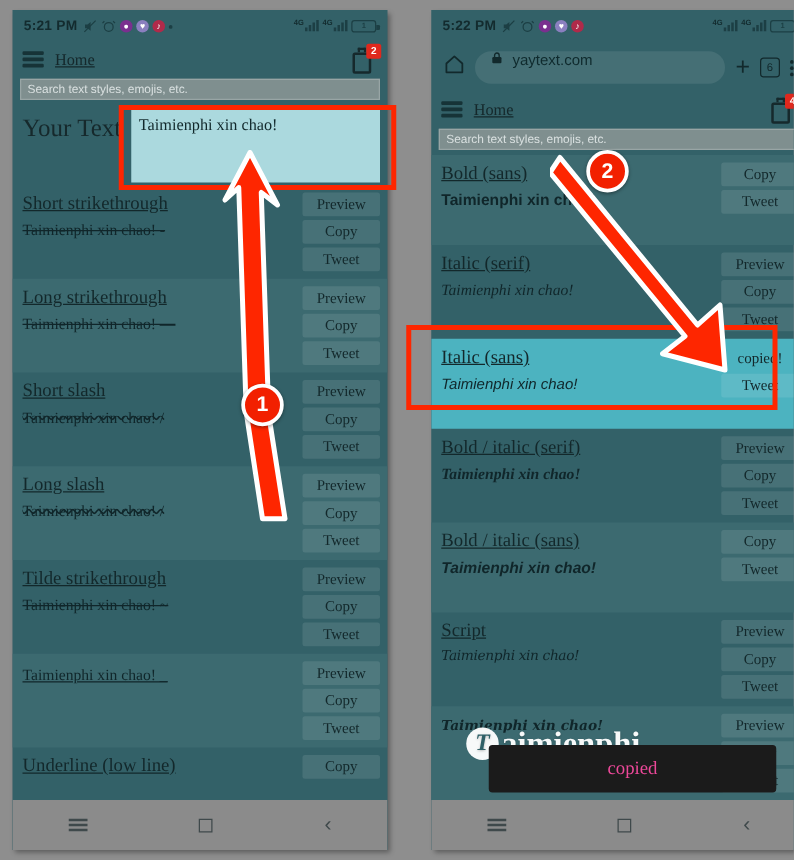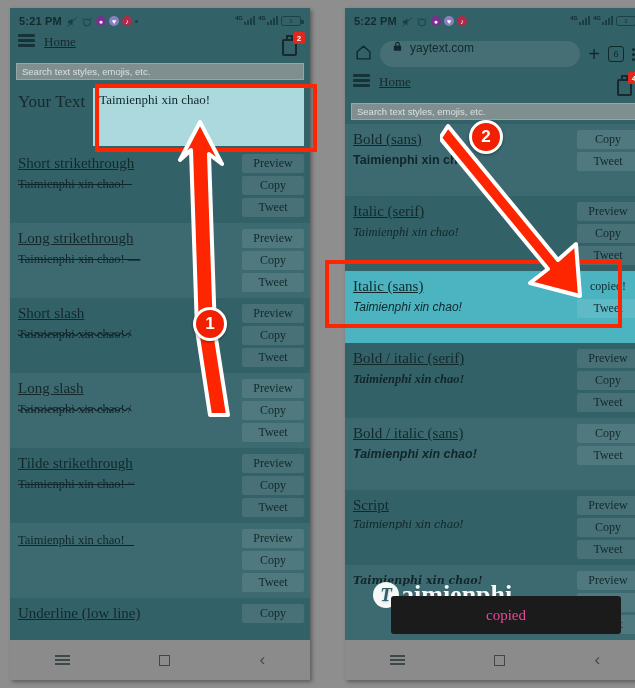--- a/index.html
+++ b/index.html
@@ -77,21 +77,21 @@
     width: 16px; height: 16px; border: 1.6px solid #12292c; border-radius: 3px;
     display:flex; align-items:center; justify-content:center;
     font-size: 9px; color:#12292c; font-family:"Liberation Sans",sans-serif;
   }
   .kebab { display:flex; flex-direction:column; gap:2px; }
   .kebab i { width:3px; height:3px; border-radius:50%; background:#12292c; display:block;}
   .plus { font-size: 20px; color:#12292c; line-height:1; font-family:"Liberation Sans",sans-serif;}
 
   
   .appbar {
-    height: 27px; display:flex; align-items:flex-start; gap:9px; padding: 0 8px;
+    height: 27px; display:flex; align-items:center; gap:9px; padding: 0 8px;
   }
   .hamburger { display:flex; flex-direction:column; gap:2.5px; }
   .hamburger i { width:17px; height:2.5px; background:#163337; display:block; border-radius:1px;}
   .home-link {
     color:#15282b; font-size:13px; text-decoration: underline;
     font-family:"Liberation Serif",serif;
   }
   .clipboard {
     margin-left:auto; position:relative; width:20px; height:22px;
   }
@@ -123,21 +123,21 @@
     padding: 0 5px;
     outline: none;
   }
   .searchbox::placeholder { color:#d9e0e0; }
 
   
   .yourtext-row {
     display:flex; align-items:flex-start; gap:8px;
     padding: 4px 6px 2px 8px; min-height: 62px;
   }
-  .yourtext-label { color:#16292c; font-size:17px; padding-top:4px; white-space:nowrap;}
+  .yourtext-label { color:#16292c; font-size:20px; padding-top:4px; white-space:nowrap;}
   .yourtext-area {
     flex:1; height:58px; background:#abd9de;
     color:#11282b; font-size:13px; padding:4px 6px;
     border:none; outline:none; resize:none;
     font-family:"Liberation Serif",serif; overflow:hidden;
   }
 
   
   .rows { }
   .srow {

